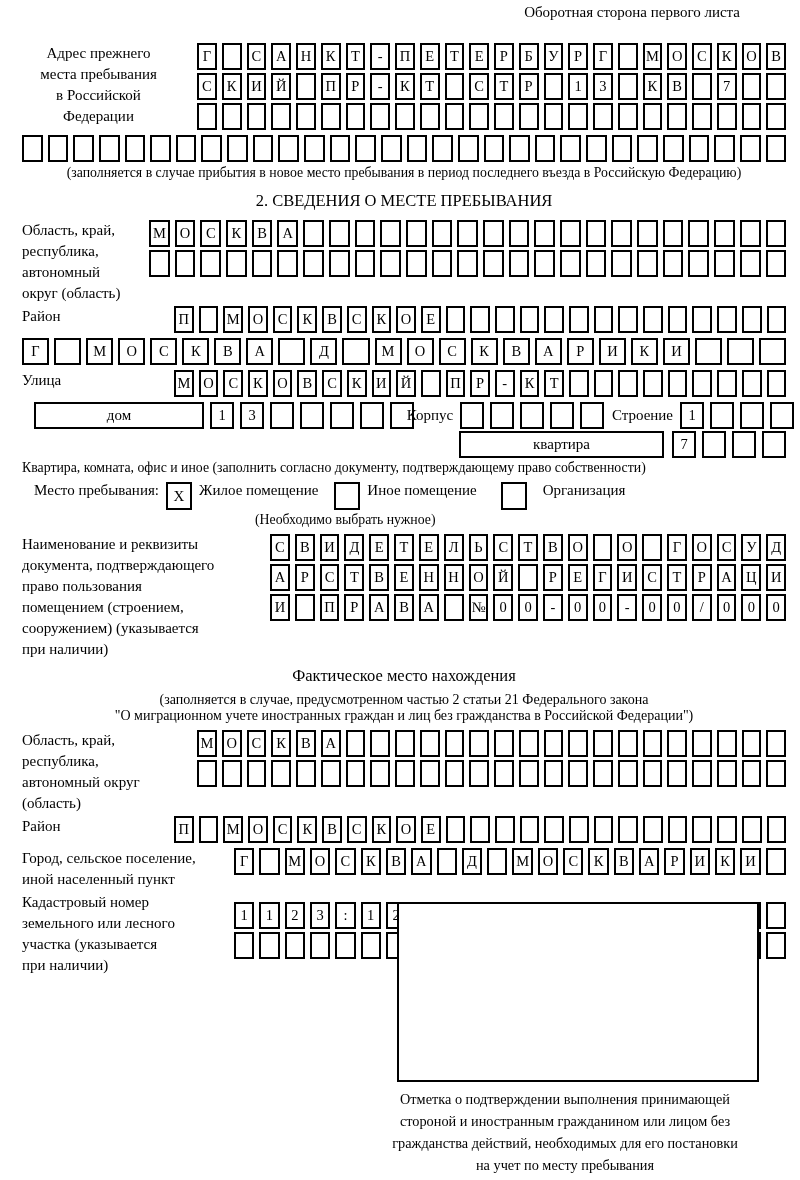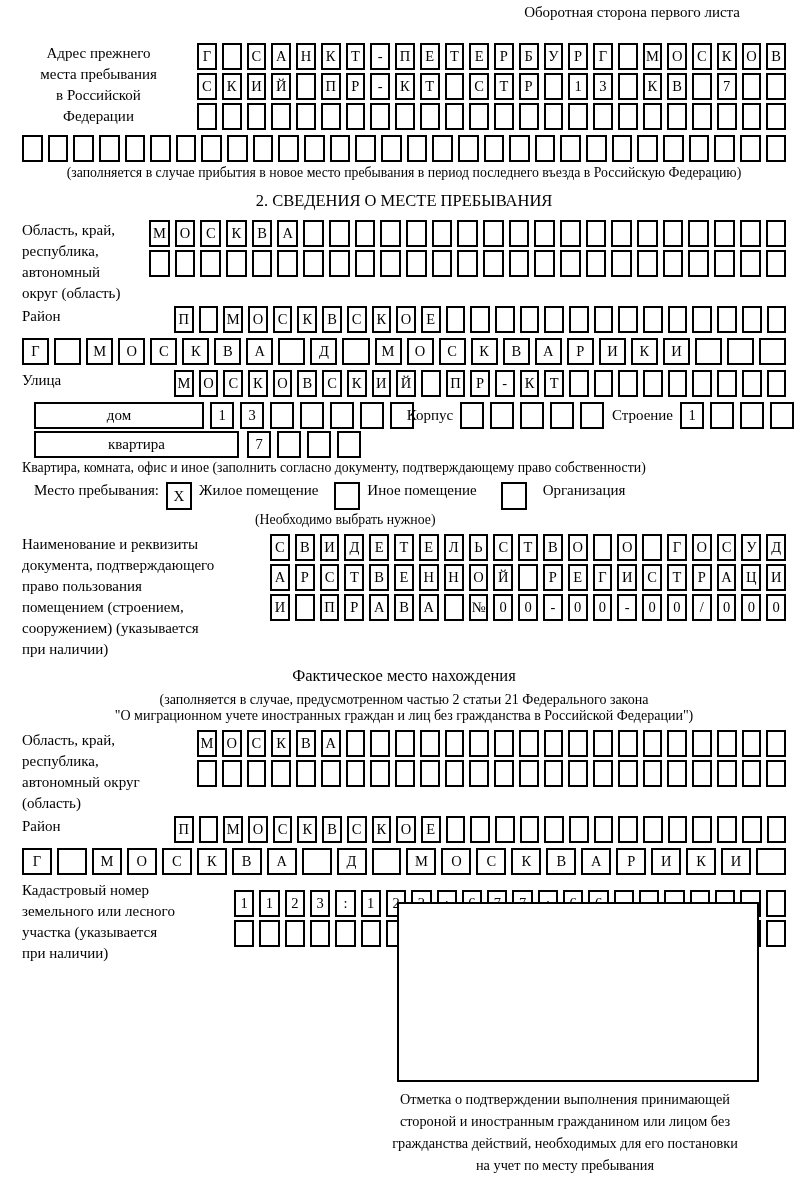--- a/index.html
+++ b/index.html
@@ -11,21 +11,21 @@
   .lw159{width:159px}.lw111{width:111px}.lw136{width:136px}.lw232{width:232px}.lw196{width:196px}
   .stack{flex:1;min-width:0;}
   .boxrow{display:flex;gap:5px;margin-bottom:3px;min-width:0;}
   .cell{flex:1 1 0;min-width:0;height:23px;border:2px solid #000;display:flex;align-items:center;justify-content:center;font-size:14.5px;background:#fff;}
   .cells-fixed{gap:6px;}
   .cells-fixed .cell{flex:0 0 20px;}
   .fullrow{margin-bottom:2px;}
   .center-note{text-align:center;font-size:13.8px;margin:3px 0 6px;}
   .sec-title{text-align:center;font-weight:normal;font-size:16.5px;margin:10px 0 9px;}
   .widebox{border:2px solid #000;height:23px;display:flex;align-items:center;justify-content:center;font-size:15px;background:#fff;flex-shrink:0;}
-  .houserow{display:flex;align-items:center;margin:2px 0 2px 12px;}
+  .houserow{display:flex;align-items:center;margin:2px 0 2px 12px;justify-content:flex-end;}
   .inline-lbl{font-size:15px;padding:0 7px;white-space:nowrap;}
   .plain-note{font-size:13.8px;margin:2px 0 4px;}
   .stayrow{display:flex;align-items:flex-start;margin:6px 0 2px 12px;font-size:15px;}
   .chk{width:22px;height:24px;border:2px solid #000;display:flex;align-items:center;justify-content:center;font-size:15px;margin:0 7px;flex-shrink:0;background:#fff;}
   .choose-note{font-size:13.8px;margin:2px 0 6px 233px;}
   .caption{white-space:pre-line;text-align:center;}
   .markbox{position:absolute;left:397px;top:902px;width:358px;height:176px;border:2px solid #000;background:#fff;}
   .mark-caption{position:absolute;left:340px;top:1088px;width:450px;font-size:14.3px;line-height:22px;}
 </style>
 </head>
@@ -539,20 +539,22 @@
           <span class="cell"></span>
           <span class="cell"></span>
           <span class="cell"></span>
           <span class="cell"></span>
           <span class="cell"></span>
         </div>
     </div>
   </div>
 
   <div class="frow">
+    <div class="label lw196">Город, сельское поселение,
+иной населенный пункт</div>
     <div class="stack">
       <div class="boxrow">
           <span class="cell">Г</span>
           <span class="cell"></span>
           <span class="cell">М</span>
           <span class="cell">О</span>
           <span class="cell">С</span>
           <span class="cell">К</span>
           <span class="cell">В</span>
           <span class="cell">А</span>

